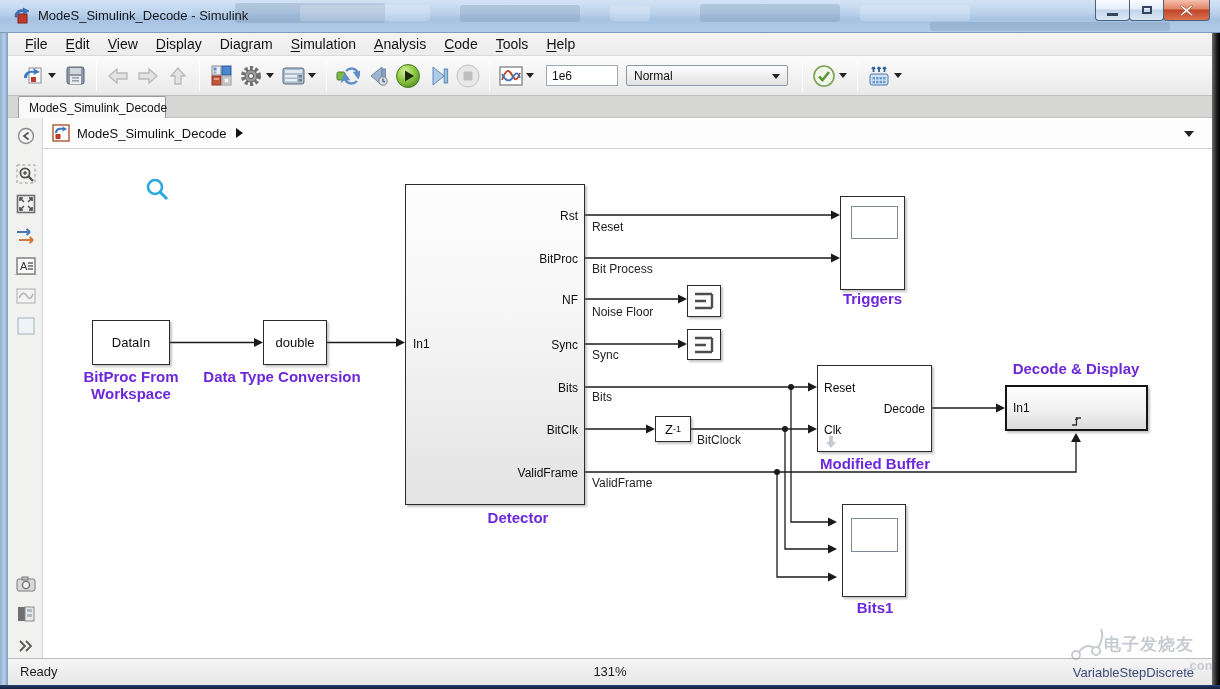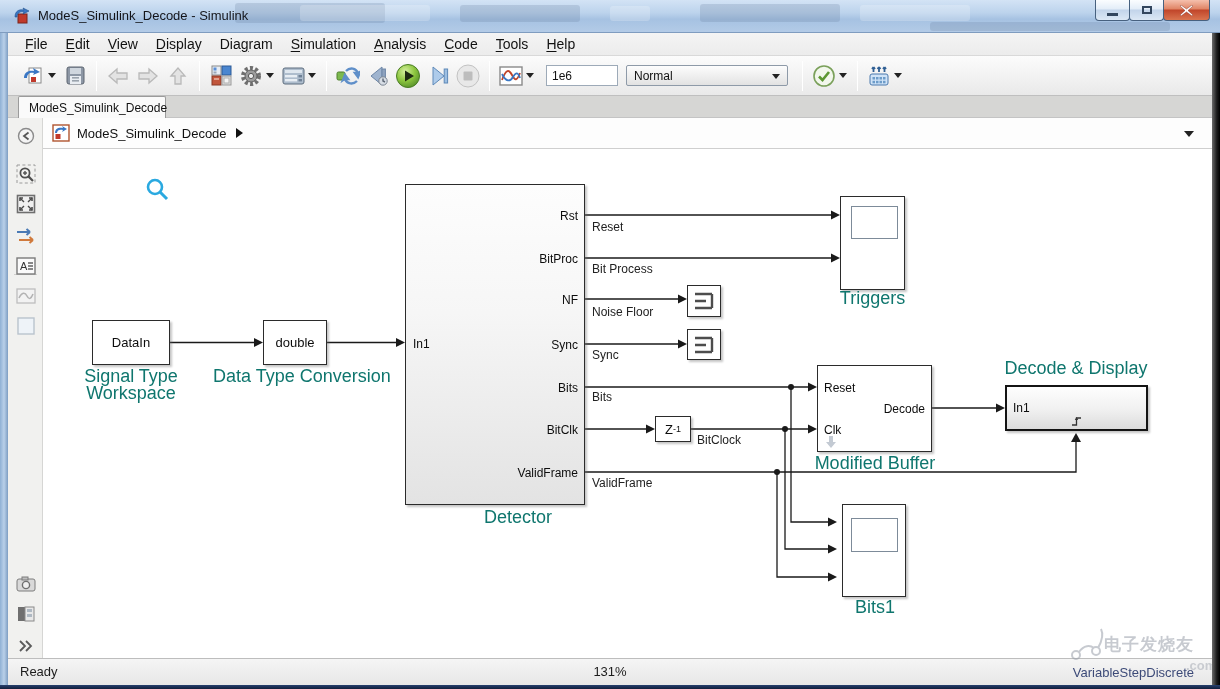--- a/index.html
+++ b/index.html
@@ -75,21 +75,21 @@
   .redge{position:absolute;left:1212px;top:33px;width:8px;height:652px;
     background:linear-gradient(90deg,#6b6b6b,#1c1c1c 60%,#000);}
 
   
   .diagram{position:absolute;inset:0;pointer-events:none;}
   .diagram > *{pointer-events:auto;}
   svg.wires{position:absolute;inset:0;pointer-events:none;}
   .blk{position:absolute;background:#fff;border:1px solid #2b2b2b;
     box-shadow:2px 2px 2px rgba(110,110,110,.4);
     display:flex;align-items:center;justify-content:center;font-size:13px;color:#0d0d0d;}
-  .caption{position:absolute;font-size:18px;color:#0f766e;text-align:center;line-height:17px;}
+  .caption{position:absolute;font-size:15px;color:#6d28d9;text-align:center;line-height:17px;font-weight:bold;}
   .siglab{position:absolute;font-size:12px;color:#222;}
   .portlab{position:absolute;font-size:12px;color:#0d0d0d;line-height:16px;}
   .detector{background:linear-gradient(180deg,#fdfdfd 0%,#f6f6f6 40%,#ececec 72%,#e3e3e3 100%);}
   .subsys{border:2px solid #141414;background:linear-gradient(180deg,#fefefe 0%,#f0f0f0 55%,#dcdcdc 100%);}
   .screen{position:absolute;border:1px solid #7d8b99;background:#fff;}
   .watermark{position:absolute;left:1068px;top:625px;width:150px;height:60px;opacity:.55;pointer-events:none;}
   .wm-text{position:absolute;left:36px;top:8px;font-size:17px;font-weight:bold;color:#9aa0ab;letter-spacing:1px;}
   .wm-suffix{position:absolute;left:118px;top:33px;font-size:13px;color:#a8adb6;font-weight:bold;}
 </style>
 </head>
@@ -421,26 +421,26 @@
     </svg>
 
     <svg style="position:absolute;left:144px;top:176px;" width="28" height="28" viewBox="0 0 28 28">
       <circle cx="11" cy="11" r="7" fill="none" stroke="#2aa9e0" stroke-width="2.6"></circle>
       <line x1="16" y1="16" x2="23" y2="23" stroke="#2aa9e0" stroke-width="3"></line>
     </svg>
 
     <div class="blk" style="left:92px;top:320px;width:78px;height:45px;">
       <span>DataIn</span>
     </div>
-    <div class="caption" style="left:76px;top:368px;width:110px;">Signal Type Workspace</div>
+    <div class="caption" style="left:76px;top:368px;width:110px;">BitProc From Workspace</div>
 
     <div class="blk" style="left:263px;top:320px;width:64px;height:45px;">
       <span>double</span>
     </div>
-    <div class="caption" style="left:212px;top:368px;width:180px;">Data Type Conversion</div>
+    <div class="caption" style="left:192px;top:368px;width:180px;">Data Type Conversion</div>
 
     <div class="blk detector" style="left:405px;top:184px;width:180px;height:321px;">
       <span class="portlab" style="left:7px;top:151px;">In1</span>
       <span class="portlab" style="right:6px;top:23px;">Rst</span>
       <span class="portlab" style="right:6px;top:66px;">BitProc</span>
       <span class="portlab" style="right:6px;top:107px;">NF</span>
       <span class="portlab" style="right:6px;top:152px;">Sync</span>
       <span class="portlab" style="right:6px;top:195px;">Bits</span>
       <span class="portlab" style="right:6px;top:237px;">BitClk</span>
       <span class="portlab" style="right:6px;top:280px;">ValidFrame</span>

